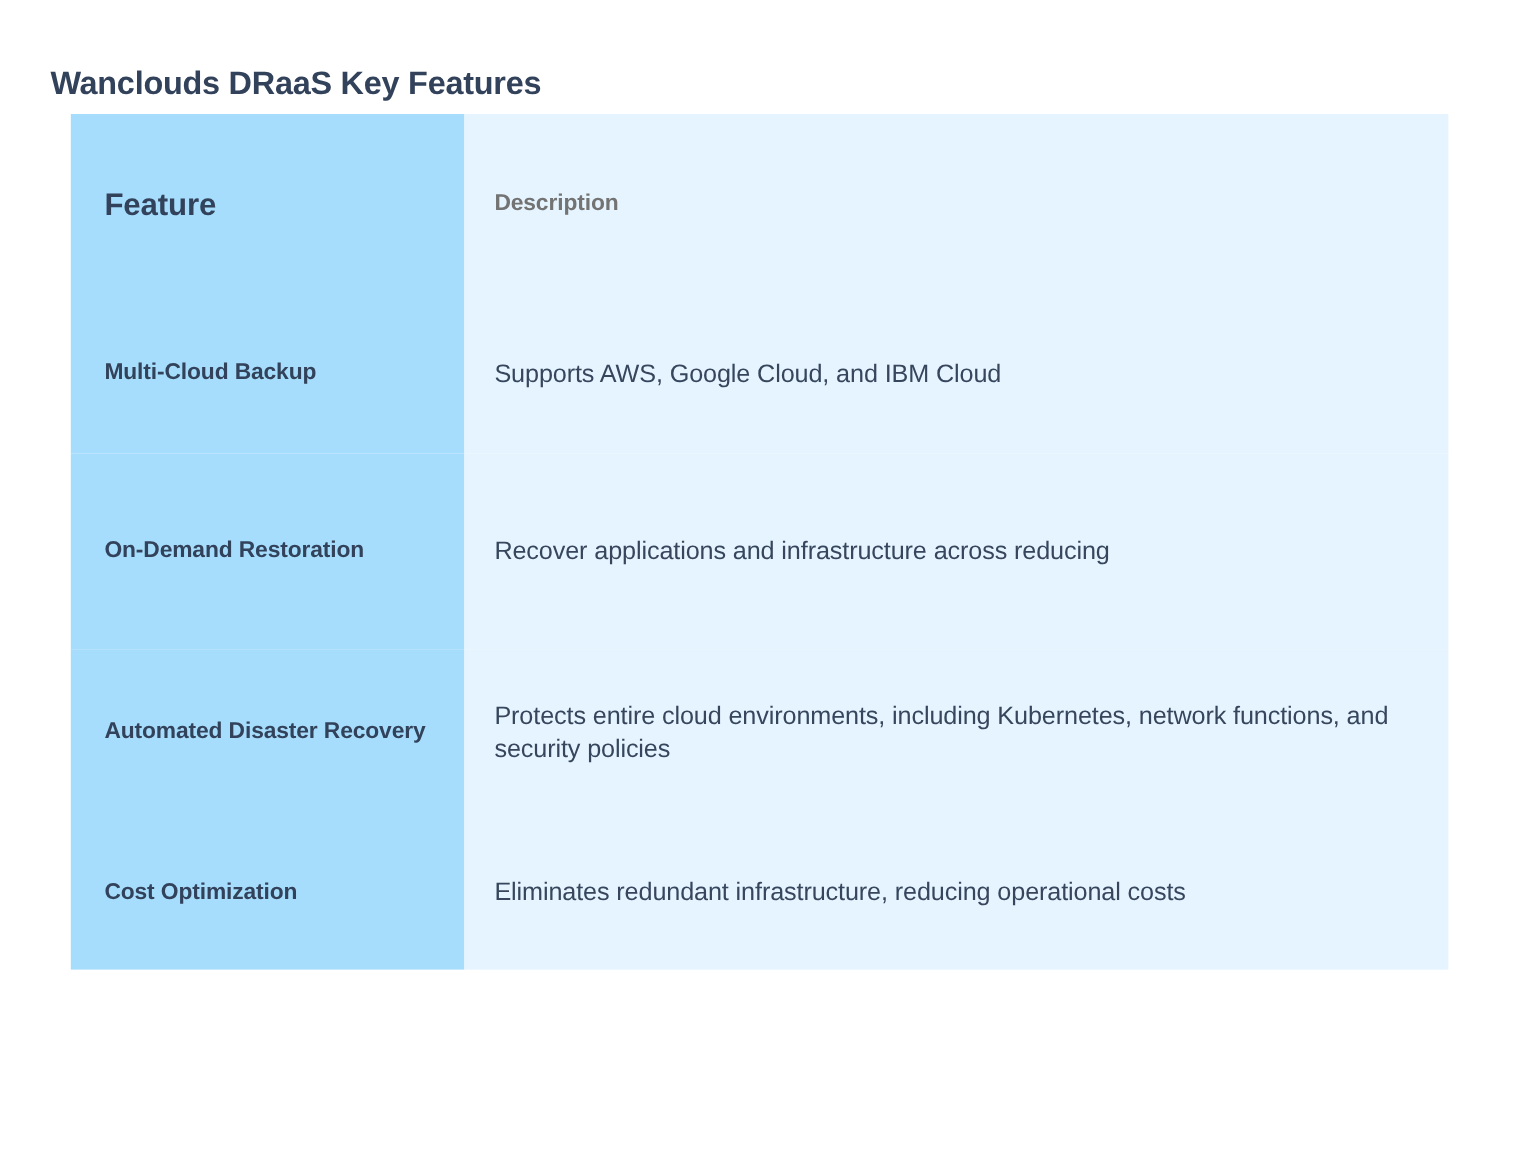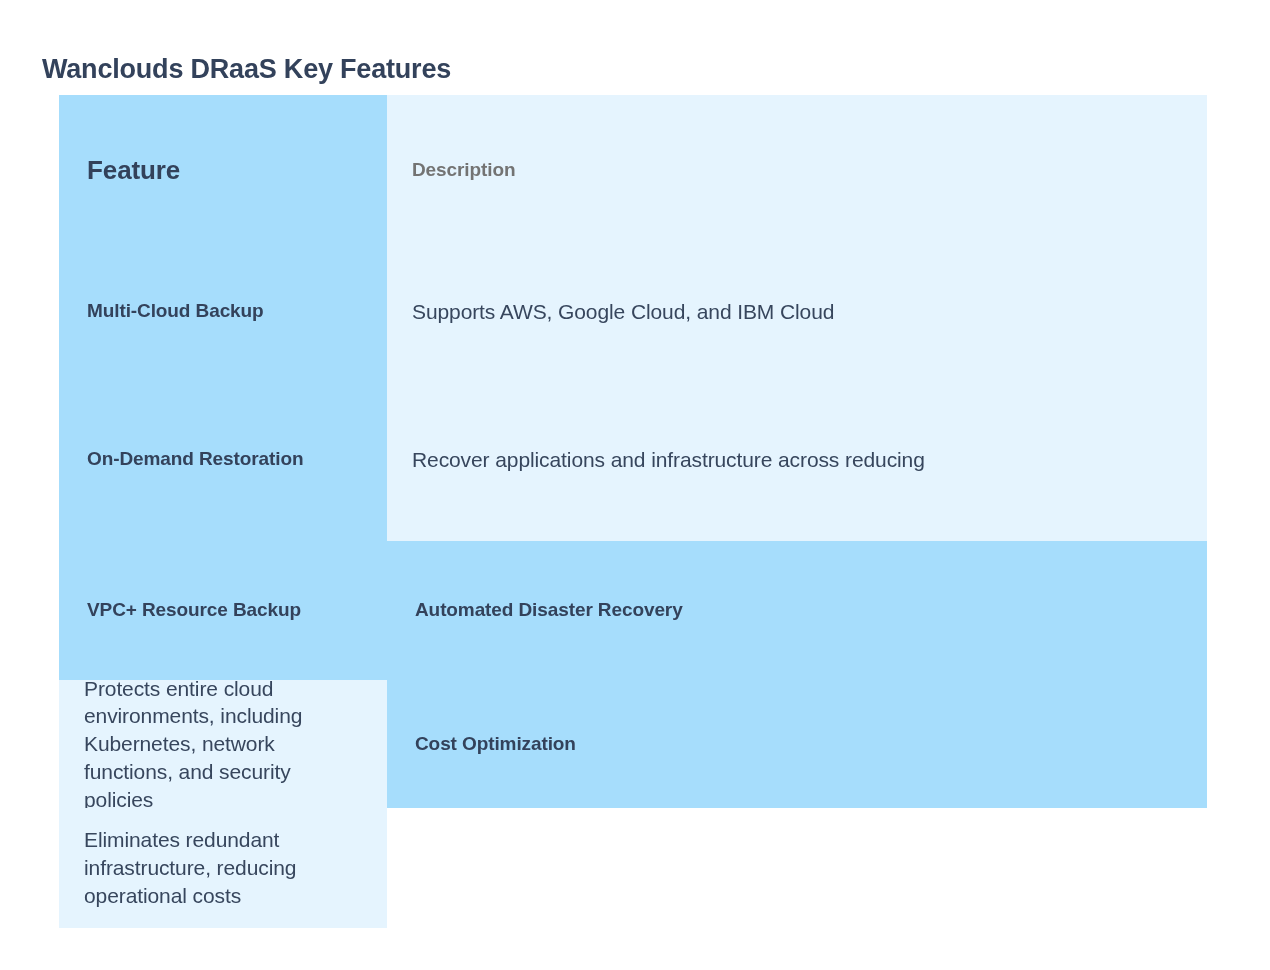--- a/index.html
+++ b/index.html
@@ -107,23 +107,20 @@
   </div>
 
   <div class="cell col-feature">
     <span class="feature-text">On-Demand Restoration</span>
   </div>
   <div class="cell col-desc">
     <span class="desc-text">Recover applications and infrastructure across reducing</span>
   </div>
 
   <div class="cell col-feature">
-    <span class="feature-text">VPC+ Resource Backup</span>
-  </div>
-  <div class="cell col-feature">
     <span class="feature-text">Automated Disaster Recovery</span>
   </div>
 
   <div class="cell col-desc">
     <span class="desc-text">Protects entire cloud environments, including Kubernetes, network functions, and security policies</span>
   </div>
 
   <div class="cell col-feature">
     <span class="feature-text">Cost Optimization</span>
   </div>

